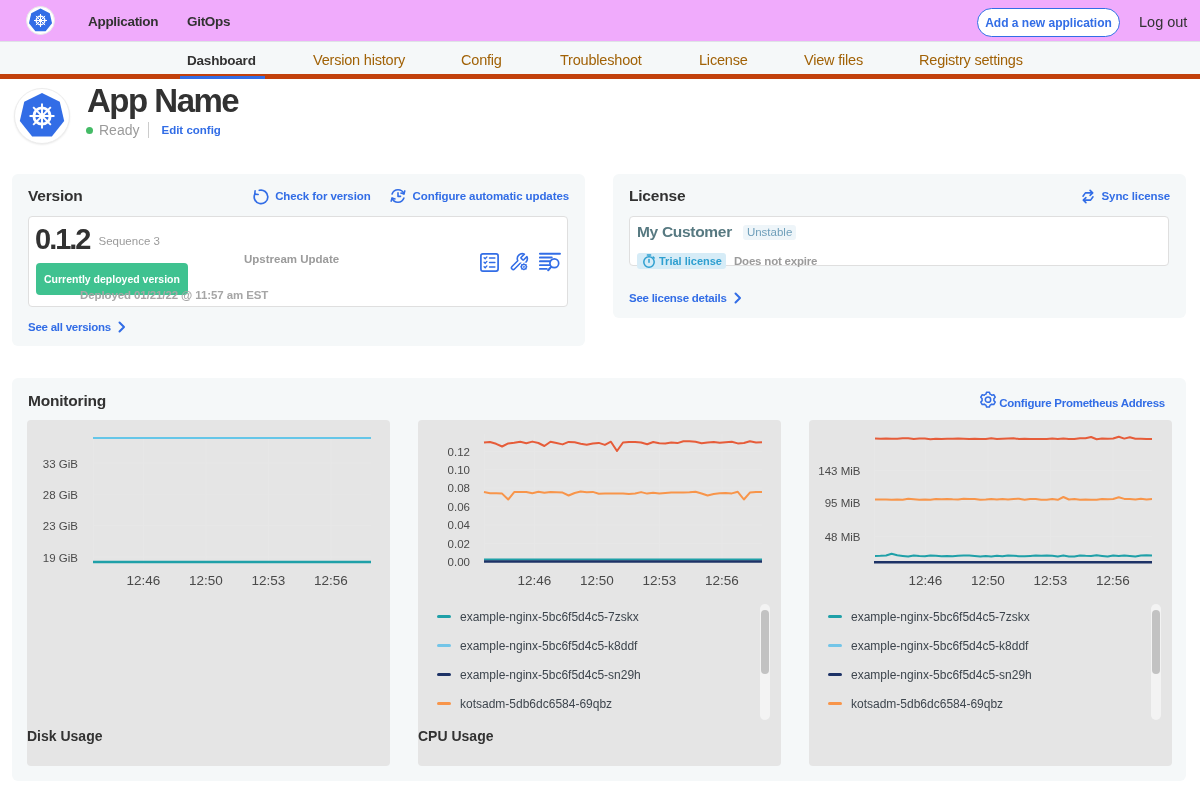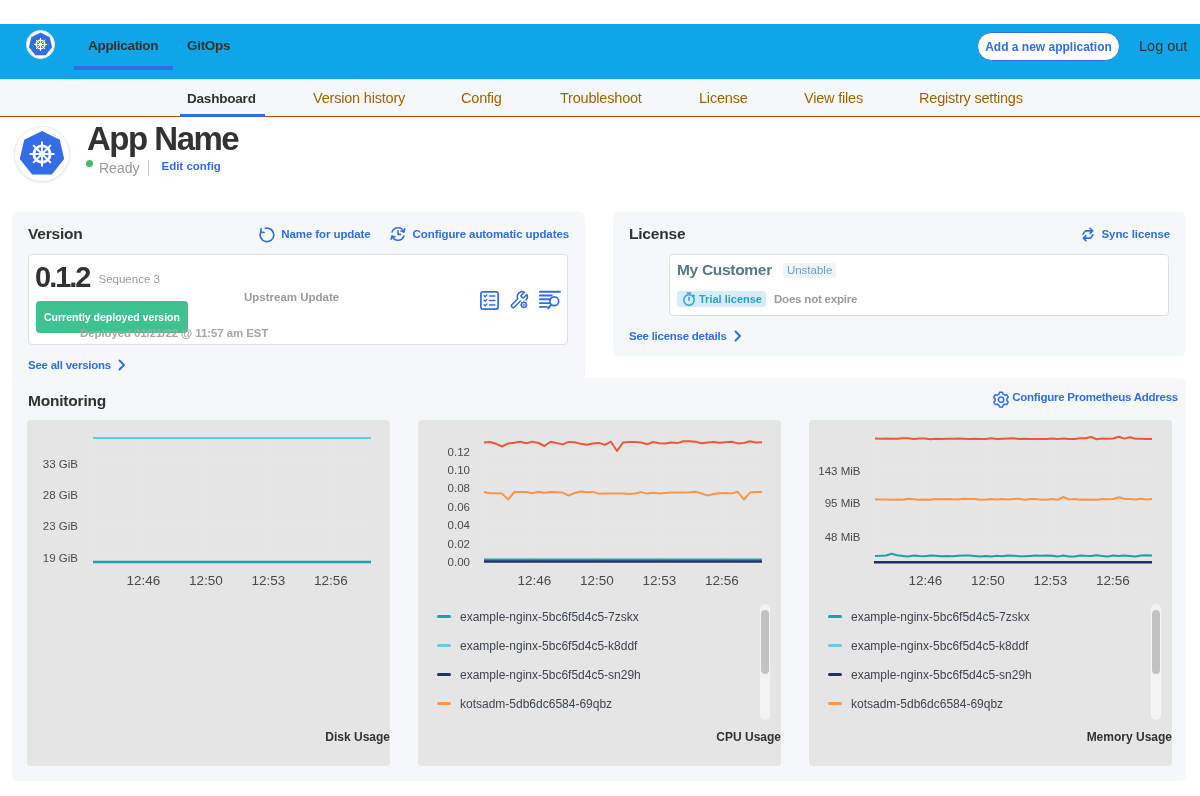--- a/index.html
+++ b/index.html
@@ -1,73 +1,73 @@
 <!DOCTYPE html>
 <html><head>
 <meta charset="utf-8">
 <style>
 * { margin:0; padding:0; box-sizing:border-box; }
 html,body { width:1200px; height:796px; background:#fff; font-family:"Liberation Sans", sans-serif; overflow:hidden; }
 
-.topnav { position:relative; height:56px; background:#0ea5e9; border-bottom:1px solid #dee3e6;margin-top:24px; }
+.topnav { position:relative; height:42px; background:#f0abfc; border-bottom:1px solid #dee3e6; }
 .logo-circ { position:absolute; left:26px; top:6px; width:29px; height:29px; border-radius:50%; background:#fff; border:1px solid #e8e8e8; display:flex; align-items:center; justify-content:center; }
 .topnav .tab { position:absolute; top:0; height:43px; display:flex; align-items:center; font-size:13.5px; font-weight:700; color:#323232; letter-spacing:-.3px; }
 .tab-app { left:88px; }
 .tab-git { left:187px; }
 .topnav .underline { position:absolute; left:74px; top:42px; width:99px; height:4px; background:#326de6; }
 .addbtn { position:absolute; left:977px; top:8px; width:143px; height:29px; border:1px solid #326de6; border-radius:15px; background:#fff; color:#326de6; font-weight:700; font-size:12px; display:flex; align-items:center; justify-content:center; font-family:"Liberation Sans", sans-serif; }
 .logout { position:absolute; left:1139px; top:0; height:43px; display:flex; align-items:center; font-size:14.5px; color:#323232; font-weight:400; }
 
-.subnav { position:relative; height:37px; background:#f5f8f9; border-bottom:1px solid #c2410c; }
+.subnav { position:relative; height:37px; background:#f5f8f9; border-bottom:5px solid #c2410c; }
 .subnav .stab { position:absolute; top:0; height:36px; display:flex; align-items:center; font-size:14.5px; color:#a16207; white-space:nowrap; letter-spacing:-.2px; }
 .subnav .stab.active { color:#323232; font-weight:700; font-size:13.5px; }
 .subnav .underline2 { position:absolute; left:180px; top:34px; width:85px; height:3px; background:#326de6; }
 
 .apphead { position:relative; height:95px; background:#fff; }
 .appicon { position:absolute; left:14px; top:9px; width:56px; height:56px; border-radius:50%; background:#fff; border:1px solid #ececec; box-shadow:0 1px 2px rgba(0,0,0,.08); display:flex; align-items:center; justify-content:center; }
 .appname { position:absolute; left:87px; top:3px; font-size:33px; font-weight:700; color:#323232; letter-spacing:-1.5px; }
-.appstatus { position:absolute; left:86px; top:43px; display:flex; align-items:flex-start; font-size:14px; color:#9b9b9b; }
+.appstatus { position:absolute; left:86px; top:43px; display:flex; align-items:center; font-size:14px; color:#9b9b9b; }
 .appstatus .dot { width:7px; height:7px; border-radius:50%; background:#44bb66; margin-right:6px; }
 .appstatus .sep { width:1px; height:16px; background:#cccccc; margin:0 12px 0 9px; }
 .appstatus .edit { color:#326de6; font-weight:700; font-size:11.5px; }
 
 .cards-row { position:relative; height:200px; }
 .gcard { position:absolute; background:#f5f8f9; border-radius:6px; }
 .card-version { left:12px; top:0; width:573px; height:172px; }
 .card-license { left:613px; top:0; width:573px; height:144px; }
 .gcard .ghead { position:absolute; left:16px; top:13px; right:16px; display:flex; align-items:center; }
 .gcard .gtitle { font-size:15.5px; font-weight:700; color:#323232; letter-spacing:-.2px; }
 .gcard .glinks { margin-left:auto; display:flex; align-items:center; gap:18px; }
 .glink { display:flex; align-items:center; gap:6px; color:#326de6; font-weight:700; font-size:11.5px; letter-spacing:-.1px; }
 .wcard { position:absolute; left:16px; right:17px; background:#fff; border:1px solid #dfdfdf; border-radius:4px; }
 .v-wcard { top:42px; height:91px; }
-.l-wcard { top:42px; height:62px;margin-left:40px; }
+.l-wcard { top:42px; height:50px; }
 .seelink { position:absolute; left:16px; color:#326de6; font-weight:700; font-size:11.5px; letter-spacing:-.25px; display:flex; align-items:center; gap:5px; }
 
 .vnum-row { position:absolute; left:6px; top:6px; display:flex; align-items:baseline; }
 .vnum { font-size:29px; font-weight:700; color:#323232; letter-spacing:-2px; }
 .vseq { font-size:11.5px; color:#9b9b9b; margin-left:9px; position:relative; top:-4px; }
 .vtag { position:absolute; left:7px; top:46px; height:19px; padding:16px 8px; background:#3fc290; border-radius:4px; color:#fff; font-size:10.5px; font-weight:700; display:flex; align-items:center; }
 .vdeployed { position:absolute; left:7px; top:72px; font-size:11.5px; font-weight:700; color:#a6a6a6; letter-spacing:-.1px;margin-left:44px; }
 .vmid { position:absolute; left:215px; top:36px; font-size:11.5px; font-weight:700; color:#9b9b9b; }
 .vicons { position:absolute; right:6px; top:35px; display:flex; gap:10px; align-items:center; }
 
 .l-name-row { position:absolute; left:7px; top:6px; display:flex; align-items:center; }
 .l-name { font-size:15.5px; font-weight:700; color:#577981; letter-spacing:-.3px; }
 .l-chan { margin-left:11px; background:#eef5f9; color:#6f9fba; font-size:11.5px; height:15px; display:flex; align-items:center; padding:0 4px; border-radius:3px; }
 .l-row2 { position:absolute; left:7px; top:36px; display:flex; align-items:center; }
 .l-trial { display:flex; align-items:center; gap:3px; background:#d6ecf7; color:#2e9fd0; font-size:11px; font-weight:700; height:16px; padding:0 4px 0 5px; border-radius:3px; }
 .l-expire { margin-left:8px; font-size:11.5px; color:#9b9b9b; font-weight:700; letter-spacing:-.2px; }
 
 .monitor { position:absolute; left:12px; top:378px; width:1174px; height:403px; background:#f5f8f9; border-radius:6px; }
 .mon-title { position:absolute; left:16px; top:14px; font-size:15.5px; font-weight:700; color:#323232; letter-spacing:-.2px; }
-.mon-cfg { position:absolute; right:8px; top:13px; display:flex; align-items:flex-start; gap:2px; color:#326de6; font-weight:700; font-size:11.5px; letter-spacing:-.25px; }
+.mon-cfg { position:absolute; right:21px; top:13px; display:flex; align-items:flex-end; gap:2px; color:#326de6; font-weight:700; font-size:11.5px; letter-spacing:-.25px; }
 .chart-card { position:absolute; top:42px; width:363px; height:346px; background:#e5e5e5; border-radius:4px; }
 .cc1 { left:15px; } .cc2 { left:406px; } .cc3 { left:797px; }
-.chart-title { position:absolute; bottom:22px; left:0; right:0; text-align:right; font-size:12px; font-weight:700; color:#323232; }
+.chart-title { position:absolute; bottom:22px; left:0; right:0; text-align:left; font-size:14px; font-weight:700; color:#323232; }
 .legend { position:absolute; left:19px; top:182px; right:8px; height:120px; }
 .leg-item { display:flex; align-items:center; height:29px; font-size:12px; color:#3d454d; }
 .leg-dash { width:14px; height:3px; border-radius:2px; margin-right:9px; flex:none; }
 .scrollbar { position:absolute; right:3px; top:2px; width:10px; height:116px; background:#f3f3f3; border-radius:6px; }
 .scrollbar .thumb { position:absolute; left:1px; top:6px; width:8px; height:64px; background:#c2c2c2; border-radius:5px; }
 svg text { font-family:"Liberation Sans", sans-serif; }
 </style>
 </head>
 <body>
 
@@ -119,21 +119,21 @@
 <div class="cards-row">
   <div class="gcard card-version">
     <div class="ghead">
       <span class="gtitle">Version</span>
       <span class="glinks">
         <span class="glink">
             <svg width="17" height="17" viewBox="0 0 17 17" fill="none" stroke="#326de6" stroke-width="1.7" stroke-linecap="round" stroke-linejoin="round">
 <path d="M7.3 2.3 A6.8 6.8 0 1 1 2.9 5.9"></path>
 <path d="M6.2 6.5 L2.8 6.1 L3.1 2.7" stroke-width="1.6"></path>
 </svg>
-            <span>Name for update</span>
+            <span>Check for version</span>
           </span>
         <span class="glink">
             <svg width="18" height="18" viewBox="0 0 18 18" fill="none" stroke="#326de6" stroke-width="1.6" stroke-linecap="round" stroke-linejoin="round">
 <path d="M3.1 6.9 A6.3 6.3 0 0 1 14.9 6.7"></path>
 <path d="M12.0 6.1 L15.0 6.9 L15.8 3.9"></path>
 <path d="M14.9 11.1 A6.3 6.3 0 0 1 3.1 11.3"></path>
 <path d="M6.0 11.9 L3.0 11.1 L2.2 14.1"></path>
 <path d="M9 5.9 L9 9.4 L11.5 9.4"></path>
 </svg>
             <span>Configure automatic updates</span>
@@ -319,15 +319,14 @@
 </svg>
     <div class="legend">
       <div class="leg-item"><span class="leg-dash" style="background:#1fa0a8;"></span>example-nginx-5bc6f5d4c5-7zskx</div>
       <div class="leg-item"><span class="leg-dash" style="background:#73c5e8;"></span>example-nginx-5bc6f5d4c5-k8ddf</div>
       <div class="leg-item"><span class="leg-dash" style="background:#1d3266;"></span>example-nginx-5bc6f5d4c5-sn29h</div>
       <div class="leg-item"><span class="leg-dash" style="background:#f8954a;"></span>kotsadm-5db6dc6584-69qbz</div>
       <div class="scrollbar">
           <div class="thumb"></div>
         </div>
     </div>
-    <div class="chart-title">Memory Usage</div>
   </div>
 </div>
 
 </body></html>

